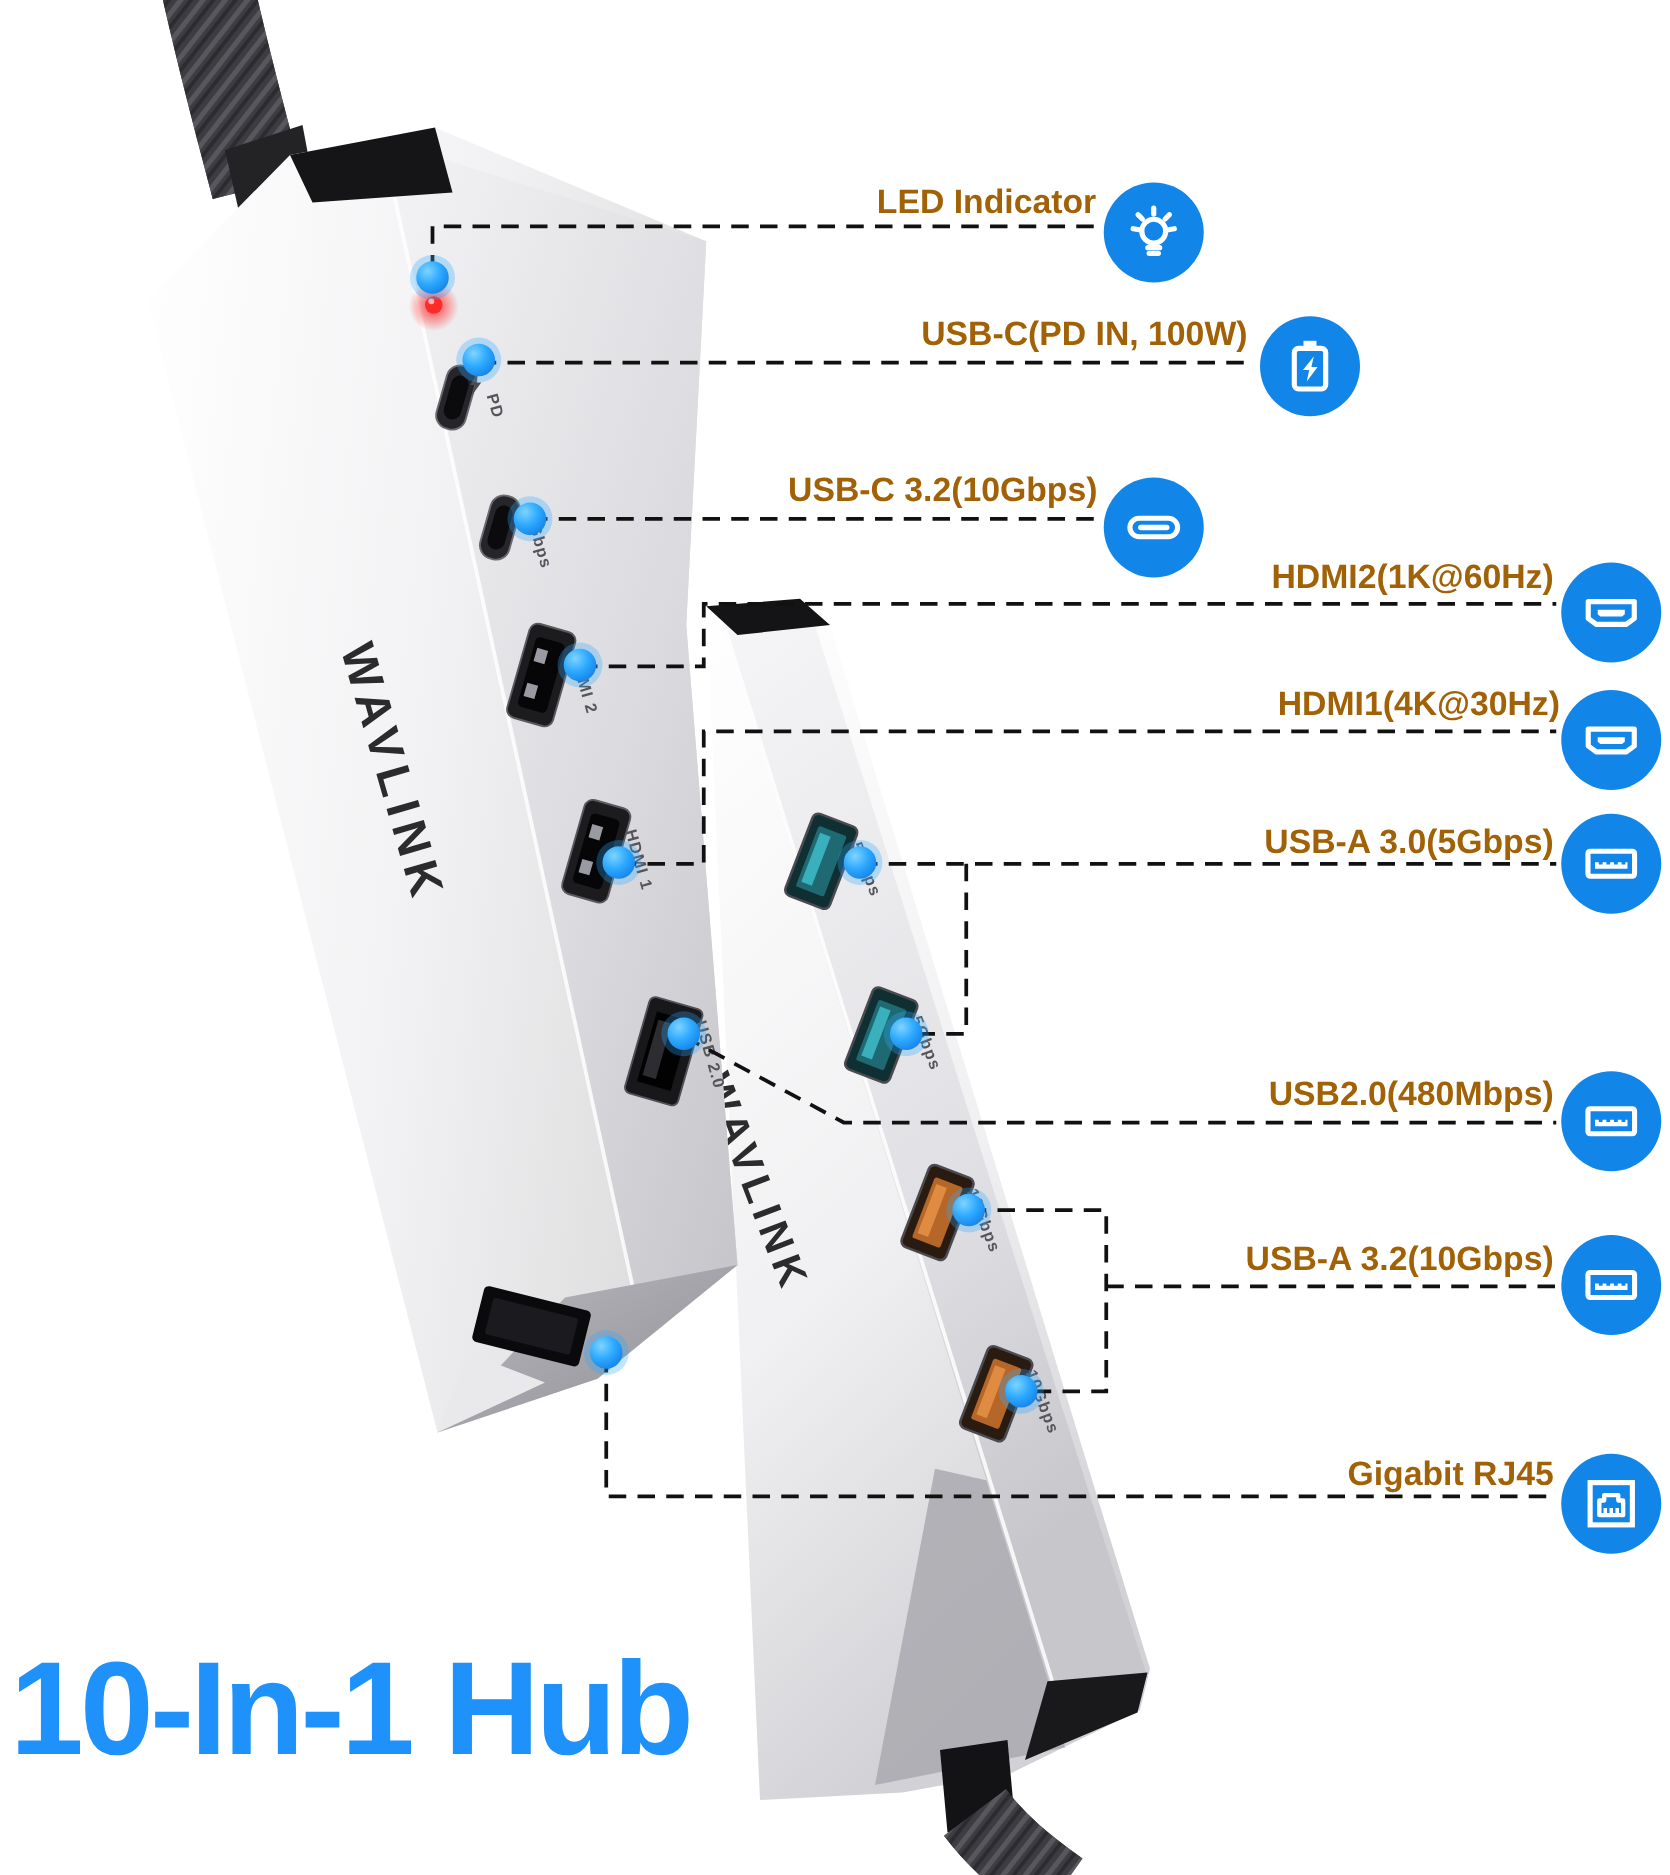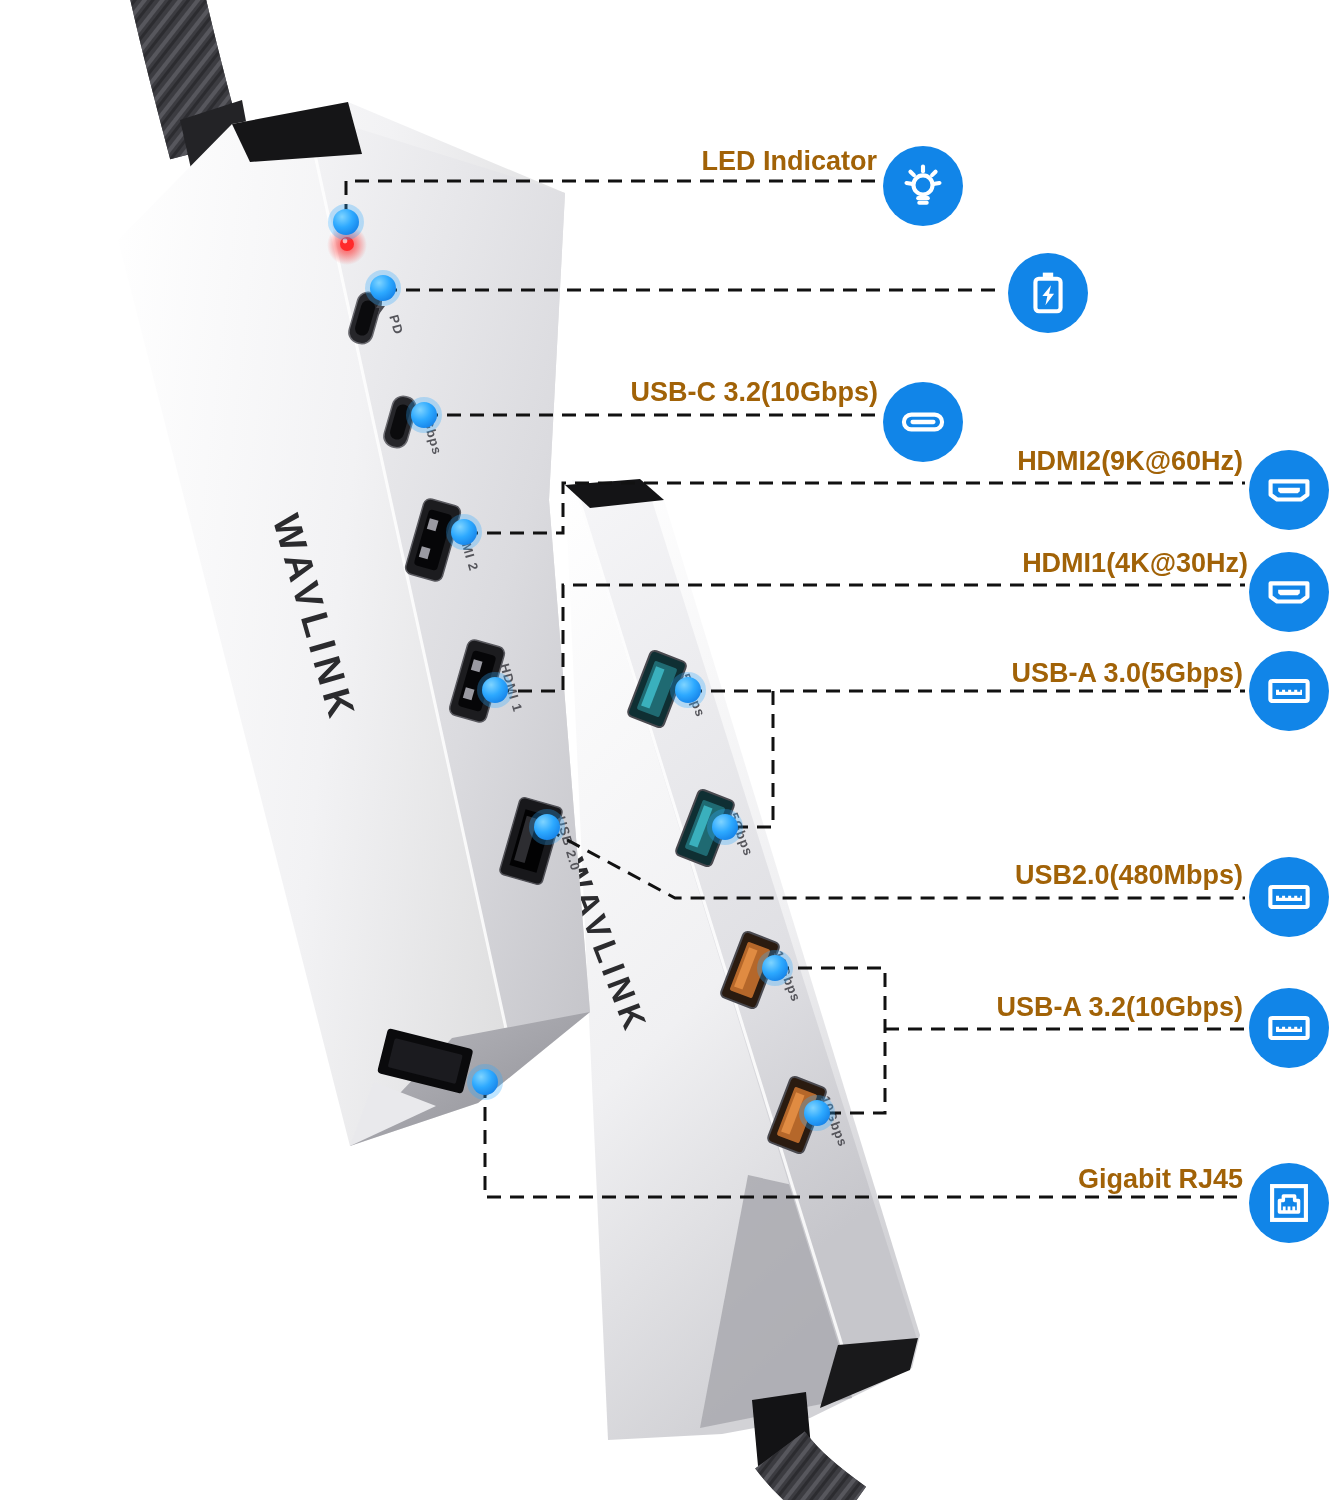--- a/index.html
+++ b/index.html
@@ -226,22 +226,23 @@
           <circle cx="775" cy="968" r="13" fill="url(#dotGrad)"></circle>
       </g>
       <g>
         <circle cx="817" cy="1113" r="18" fill="#2da9ff" opacity="0.3"></circle>
           <circle cx="817" cy="1113" r="13" fill="url(#dotGrad)"></circle>
       </g>
     </g>
   </svg>
 
   <div class="callout-label" style="right:459px;top:146px;">LED Indicator</div>
+  <div class="callout-label" style="right:338px;top:252px;">USB-C(PD IN, 100W)</div>
   <div class="callout-label" style="right:458px;top:377px;">USB-C 3.2(10Gbps)</div>
-  <div class="callout-label" style="right:93px;top:446px;">HDMI2(9K@60Hz)</div>
+  <div class="callout-label" style="right:93px;top:446px;">HDMI2(1K@60Hz)</div>
   <div class="callout-label" style="right:88px;top:548px;">HDMI1(4K@30Hz)</div>
   <div class="callout-label" style="right:93px;top:658px;">USB-A 3.0(5Gbps)</div>
   <div class="callout-label" style="right:93px;top:860px;">USB2.0(480Mbps)</div>
   <div class="callout-label" style="right:93px;top:992px;">USB-A 3.2(10Gbps)</div>
   <div class="callout-label" style="right:93px;top:1164px;">Gigabit RJ45</div>
 
   <div class="callout-icon" style="left:883px;top:146px;">
     <svg viewBox="0 0 24 24" fill="none" stroke="#ffffff" stroke-width="1.9" stroke-linecap="round">
       <circle cx="12" cy="11.5" r="4.4"></circle>
       <line x1="12" y1="3" x2="12" y2="5.2"></line>
@@ -300,15 +301,16 @@
     <svg viewBox="0 0 24 24" fill="none" stroke="#ffffff">
       <rect x="4.2" y="4.2" width="15.6" height="15.6" stroke-width="1.9"></rect>
       <path d="M7.6,16.2 V10.8 H9.4 V8.8 H14.6 V10.8 H16.4 V16.2 Z" stroke-width="1.6" stroke-linejoin="round"></path>
       <line x1="9.8" y1="16" x2="9.8" y2="13.6" stroke-width="1.3"></line>
       <line x1="12" y1="16" x2="12" y2="13.6" stroke-width="1.3"></line>
       <line x1="14.2" y1="16" x2="14.2" y2="13.6" stroke-width="1.3"></line>
     </svg>
   </div>
 
   <div id="title-block">
+    <div id="main-title">10-In-1 Hub</div>
   </div>
 
 </div>
 
 </body></html>

